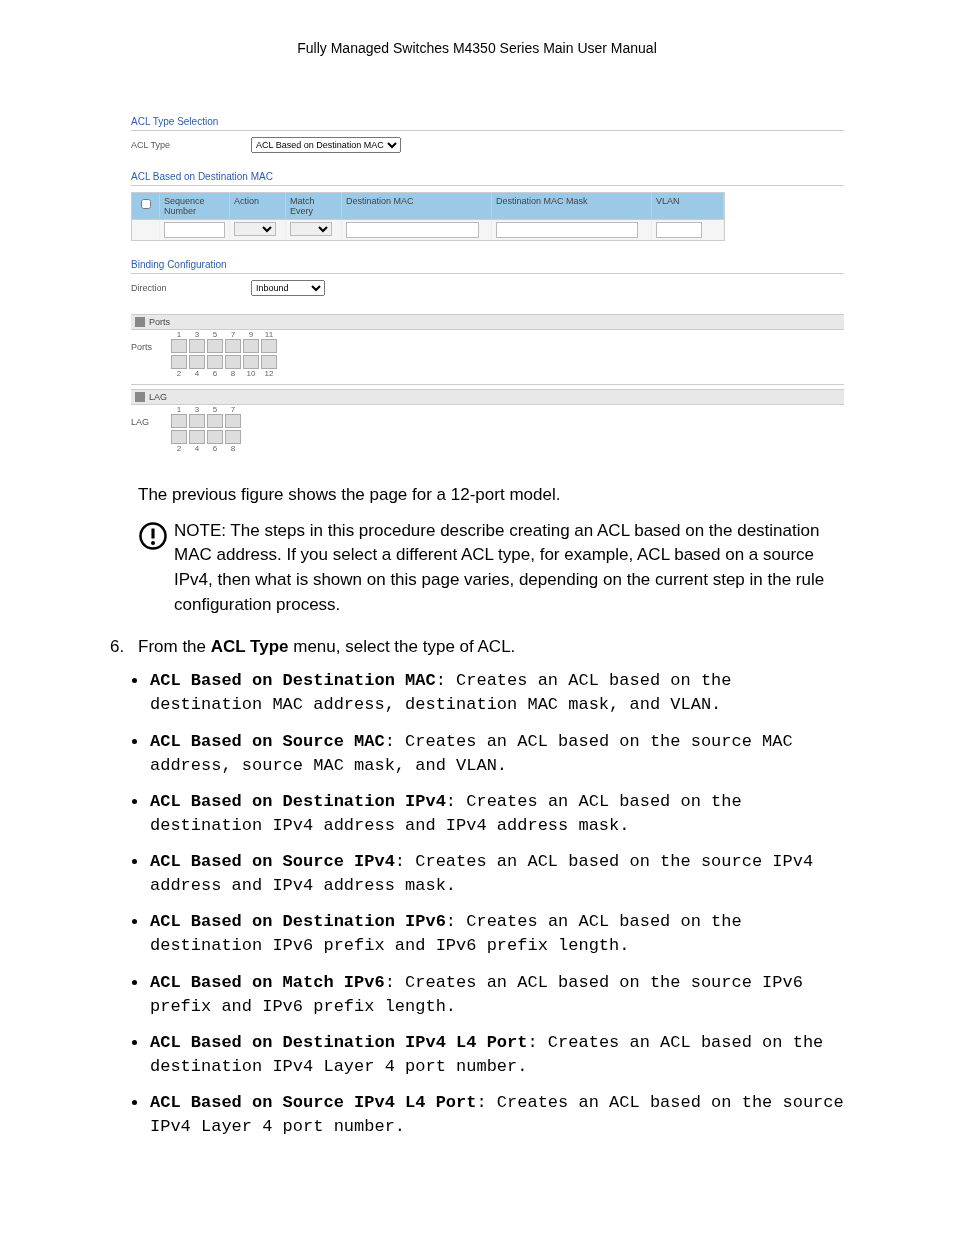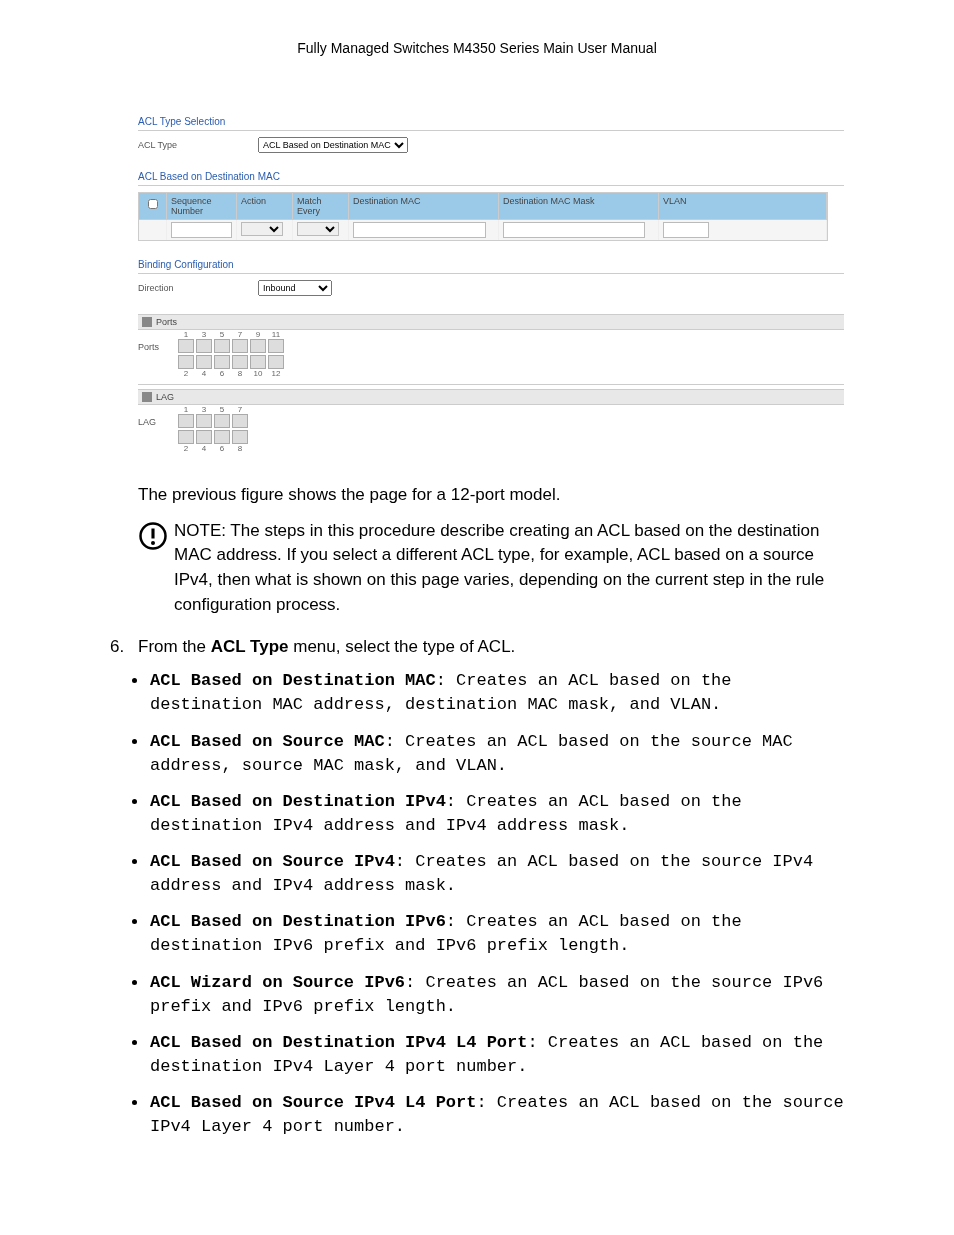--- a/index.html
+++ b/index.html
@@ -23,21 +23,21 @@
   .step5 {
     font-size: 17px;
     margin-bottom: 14px;
     padding-left: 28px;
     text-indent: -28px;
   }
   .step5 .num { display:inline-block; width:28px; text-indent:0;}
   .bold { font-weight: bold; }
   
   .shot {
-    margin-left: 28px;
+    margin-left: 21px;
     margin-bottom: 24px;
     font-size: 9px;
     color: #444;
   }
   .shot .section-label {
     color: #2a5db0;
     font-size: 10px;
     border-bottom: 1px solid #ccc;
     padding-bottom: 3px;
     margin-bottom: 6px;
@@ -47,21 +47,21 @@
     align-items: center;
     gap: 10px;
     margin-bottom: 18px;
   }
   .shot .label-small { font-size: 9px; color: #555; width: 110px; }
   .shot select.acltype {
     width: 150px;
     font-size: 9px;
     height: 16px;
   }
-  .shot .table-wrap { width: 690px; }
+  .shot .table-wrap { width: 594px; }
   .shot .table-headrow {
     display: flex;
     background: #9bc9e8;
     border: 1px solid #ccc;
     font-size: 9px;
   }
   .shot .table-headrow div {
     padding: 3px 4px;
     border-right: 1px solid #ccc;
     box-sizing: border-box;
@@ -287,18 +287,18 @@
   <div class="step6">
     <span class="num">6.</span><span>From the </span><span class="bold">ACL Type</span><span> menu, select the type of ACL.</span>
   </div>
 
   <ul class="acl-list" id="acl-list">
       <li><span class="bold">ACL Based on Destination MAC</span><span>: Creates an ACL based on the destination MAC address, destination MAC mask, and VLAN.</span></li>
       <li><span class="bold">ACL Based on Source MAC</span><span>: Creates an ACL based on the source MAC address, source MAC mask, and VLAN.</span></li>
       <li><span class="bold">ACL Based on Destination IPv4</span><span>: Creates an ACL based on the destination IPv4 address and IPv4 address mask.</span></li>
       <li><span class="bold">ACL Based on Source IPv4</span><span>: Creates an ACL based on the source IPv4 address and IPv4 address mask.</span></li>
       <li><span class="bold">ACL Based on Destination IPv6</span><span>: Creates an ACL based on the destination IPv6 prefix and IPv6 prefix length.</span></li>
-      <li><span class="bold">ACL Wizard on Source IPv6</span><span>: Creates an ACL based on the source IPv6 prefix and IPv6 prefix length.</span></li>
+      <li><span class="bold">ACL Based on Match IPv6</span><span>: Creates an ACL based on the source IPv6 prefix and IPv6 prefix length.</span></li>
       <li><span class="bold">ACL Based on Destination IPv4 L4 Port</span><span>: Creates an ACL based on the destination IPv4 Layer 4 port number.</span></li>
       <li><span class="bold">ACL Based on Source IPv4 L4 Port</span><span>: Creates an ACL based on the source IPv4 Layer 4 port number.</span></li>
     </ul>
 
 </div>
 
 </body></html>

